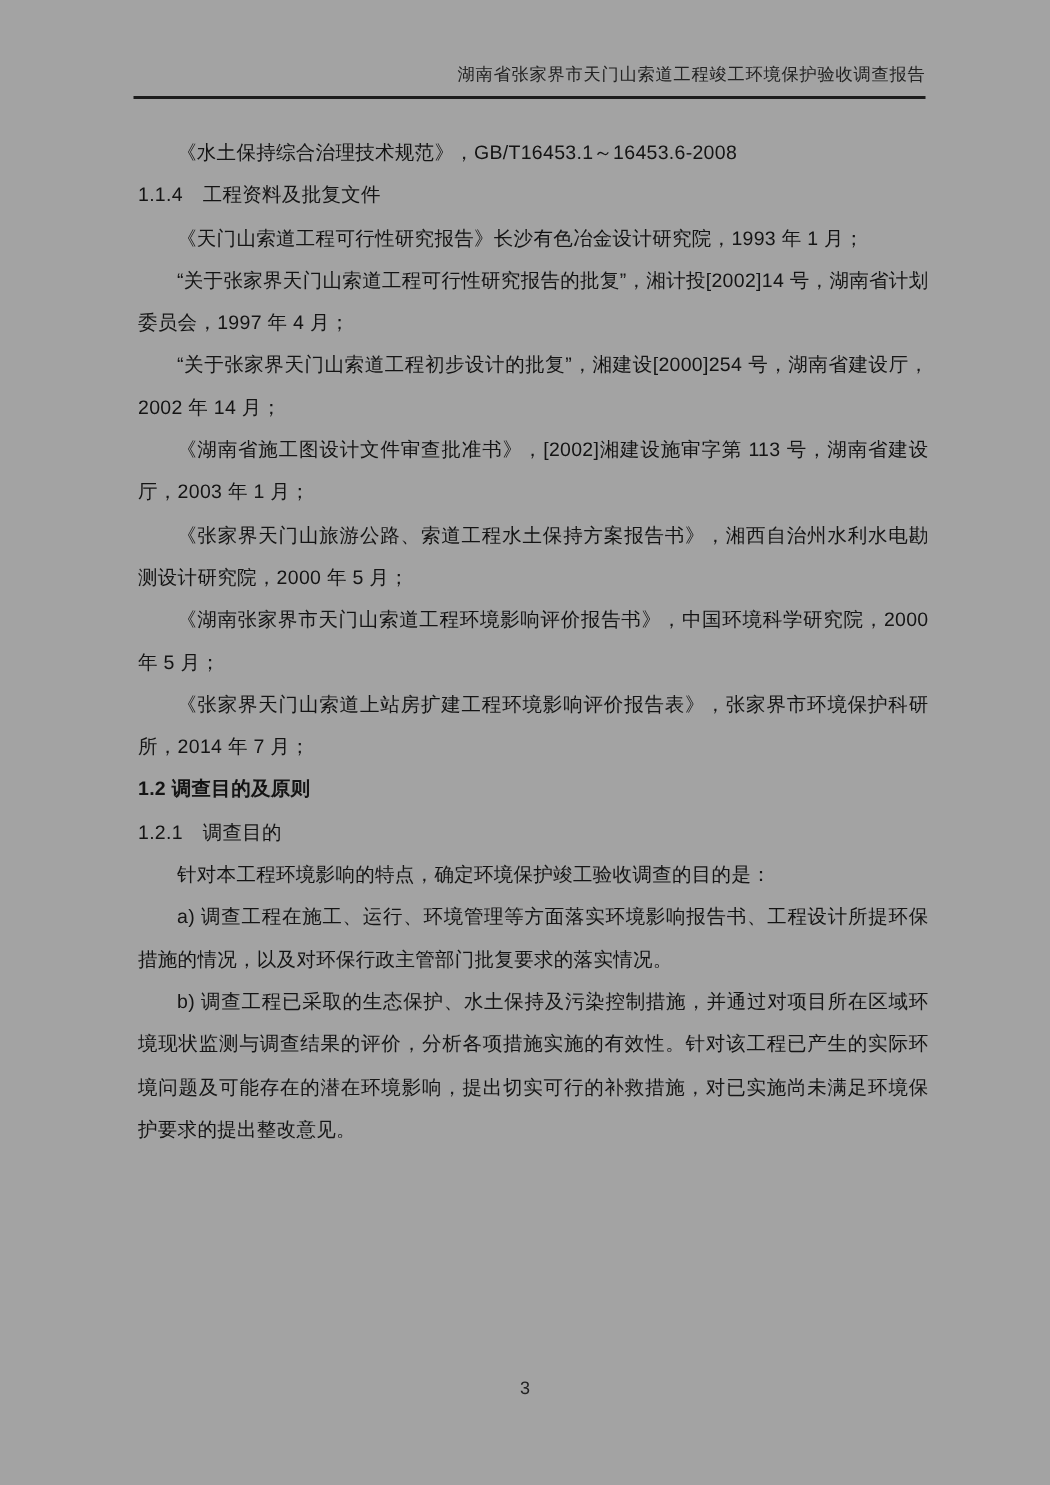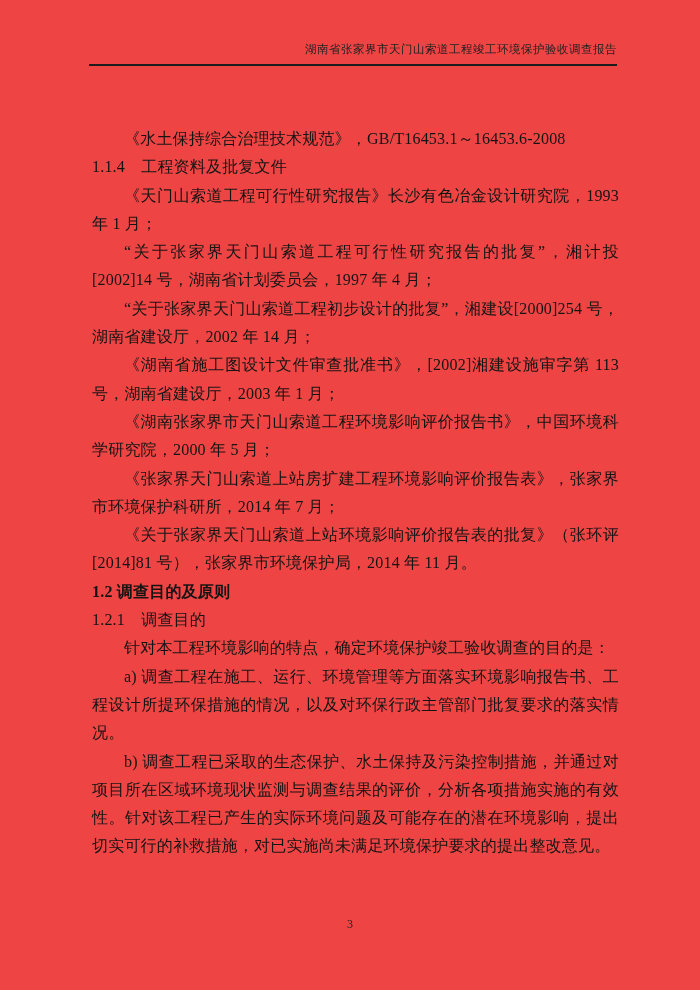--- a/index.html
+++ b/index.html
@@ -4,47 +4,46 @@
 <style>
   html, body {
     margin: 0;
     padding: 0;
     background: #ffffff;
   }
   .page {
     position: relative;
     width: 700px;
     height: 990px;
-    background: #ef4444;
+    background: #a3a3a3;
     overflow: hidden;
-    font-family: Liberation Serif, serif;
+    font-family: Liberation Sans, sans-serif;
     color: #141414;
   }
   .page-header {
     position: absolute;
     top: 42px;
     left: 89px;
     width: 528px;
     text-align: right;
     font-size: 11.5px;
     letter-spacing: 0.5px;
     color: #222222;
     padding-bottom: 7px;
     border-bottom: 2px solid #1c1c1c;
   }
   .content {
     position: absolute;
     top: 88px;
     left: 92px;
     width: 527px;
-    font-size: 16px;
+    font-size: 13px;
     line-height: 28.3px;
     text-align: justify;
     letter-spacing: 0.2px;
-    margin-top: 37px;
   }
   .content p {
     margin: 0;
     padding: 0;
   }
   p.para {
     text-indent: 2em;
   }
   p.h2 {
     text-indent: 0;
@@ -71,23 +70,23 @@
 
   <div class="page-header">湖南省张家界市天门山索道工程竣工环境保护验收调查报告</div>
 
   <div class="content">
     <p class="para">《水土保持综合治理技术规范》，GB/T16453.1～16453.6-2008</p>
     <p class="h3">1.1.4　工程资料及批复文件</p>
     <p class="para">《天门山索道工程可行性研究报告》长沙有色冶金设计研究院，1993 年 1 月；</p>
     <p class="para">“关于张家界天门山索道工程可行性研究报告的批复”，湘计投[2002]14 号，湖南省计划委员会，1997 年 4 月；</p>
     <p class="para">“关于张家界天门山索道工程初步设计的批复”，湘建设[2000]254 号，湖南省建设厅，2002 年 14 月；</p>
     <p class="para">《湖南省施工图设计文件审查批准书》，[2002]湘建设施审字第 113 号，湖南省建设厅，2003 年 1 月；</p>
+    <p class="para">《张家界天门山旅游公路、索道工程水土保持方案报告书》，湘西自治州水利水电勘测设计研究院，2000 年 5 月；</p>
     <p class="para">《湖南张家界市天门山索道工程环境影响评价报告书》，中国环境科学研究院，2000 年 5 月；</p>
     <p class="para">《张家界天门山索道上站房扩建工程环境影响评价报告表》，张家界市环境保护科研所，2014 年 7 月；</p>
-    <p class="para">《关于张家界天门山索道上站环境影响评价报告表的批复》（张环评[2014]81 号），张家界市环境保护局，2014 年 11 月。</p>
     <p class="h2">1.2 调查目的及原则</p>
     <p class="h3">1.2.1　调查目的</p>
     <p class="para">针对本工程环境影响的特点，确定环境保护竣工验收调查的目的是：</p>
     <p class="para">a) 调查工程在施工、运行、环境管理等方面落实环境影响报告书、工程设计所提环保措施的情况，以及对环保行政主管部门批复要求的落实情况。</p>
     <p class="para">b) 调查工程已采取的生态保护、水土保持及污染控制措施，并通过对项目所在区域环境现状监测与调查结果的评价，分析各项措施实施的有效性。针对该工程已产生的实际环境问题及可能存在的潜在环境影响，提出切实可行的补救措施，对已实施尚未满足环境保护要求的提出整改意见。</p>
   </div>
 
   <div class="page-footer">3</div>
 
 </div>

